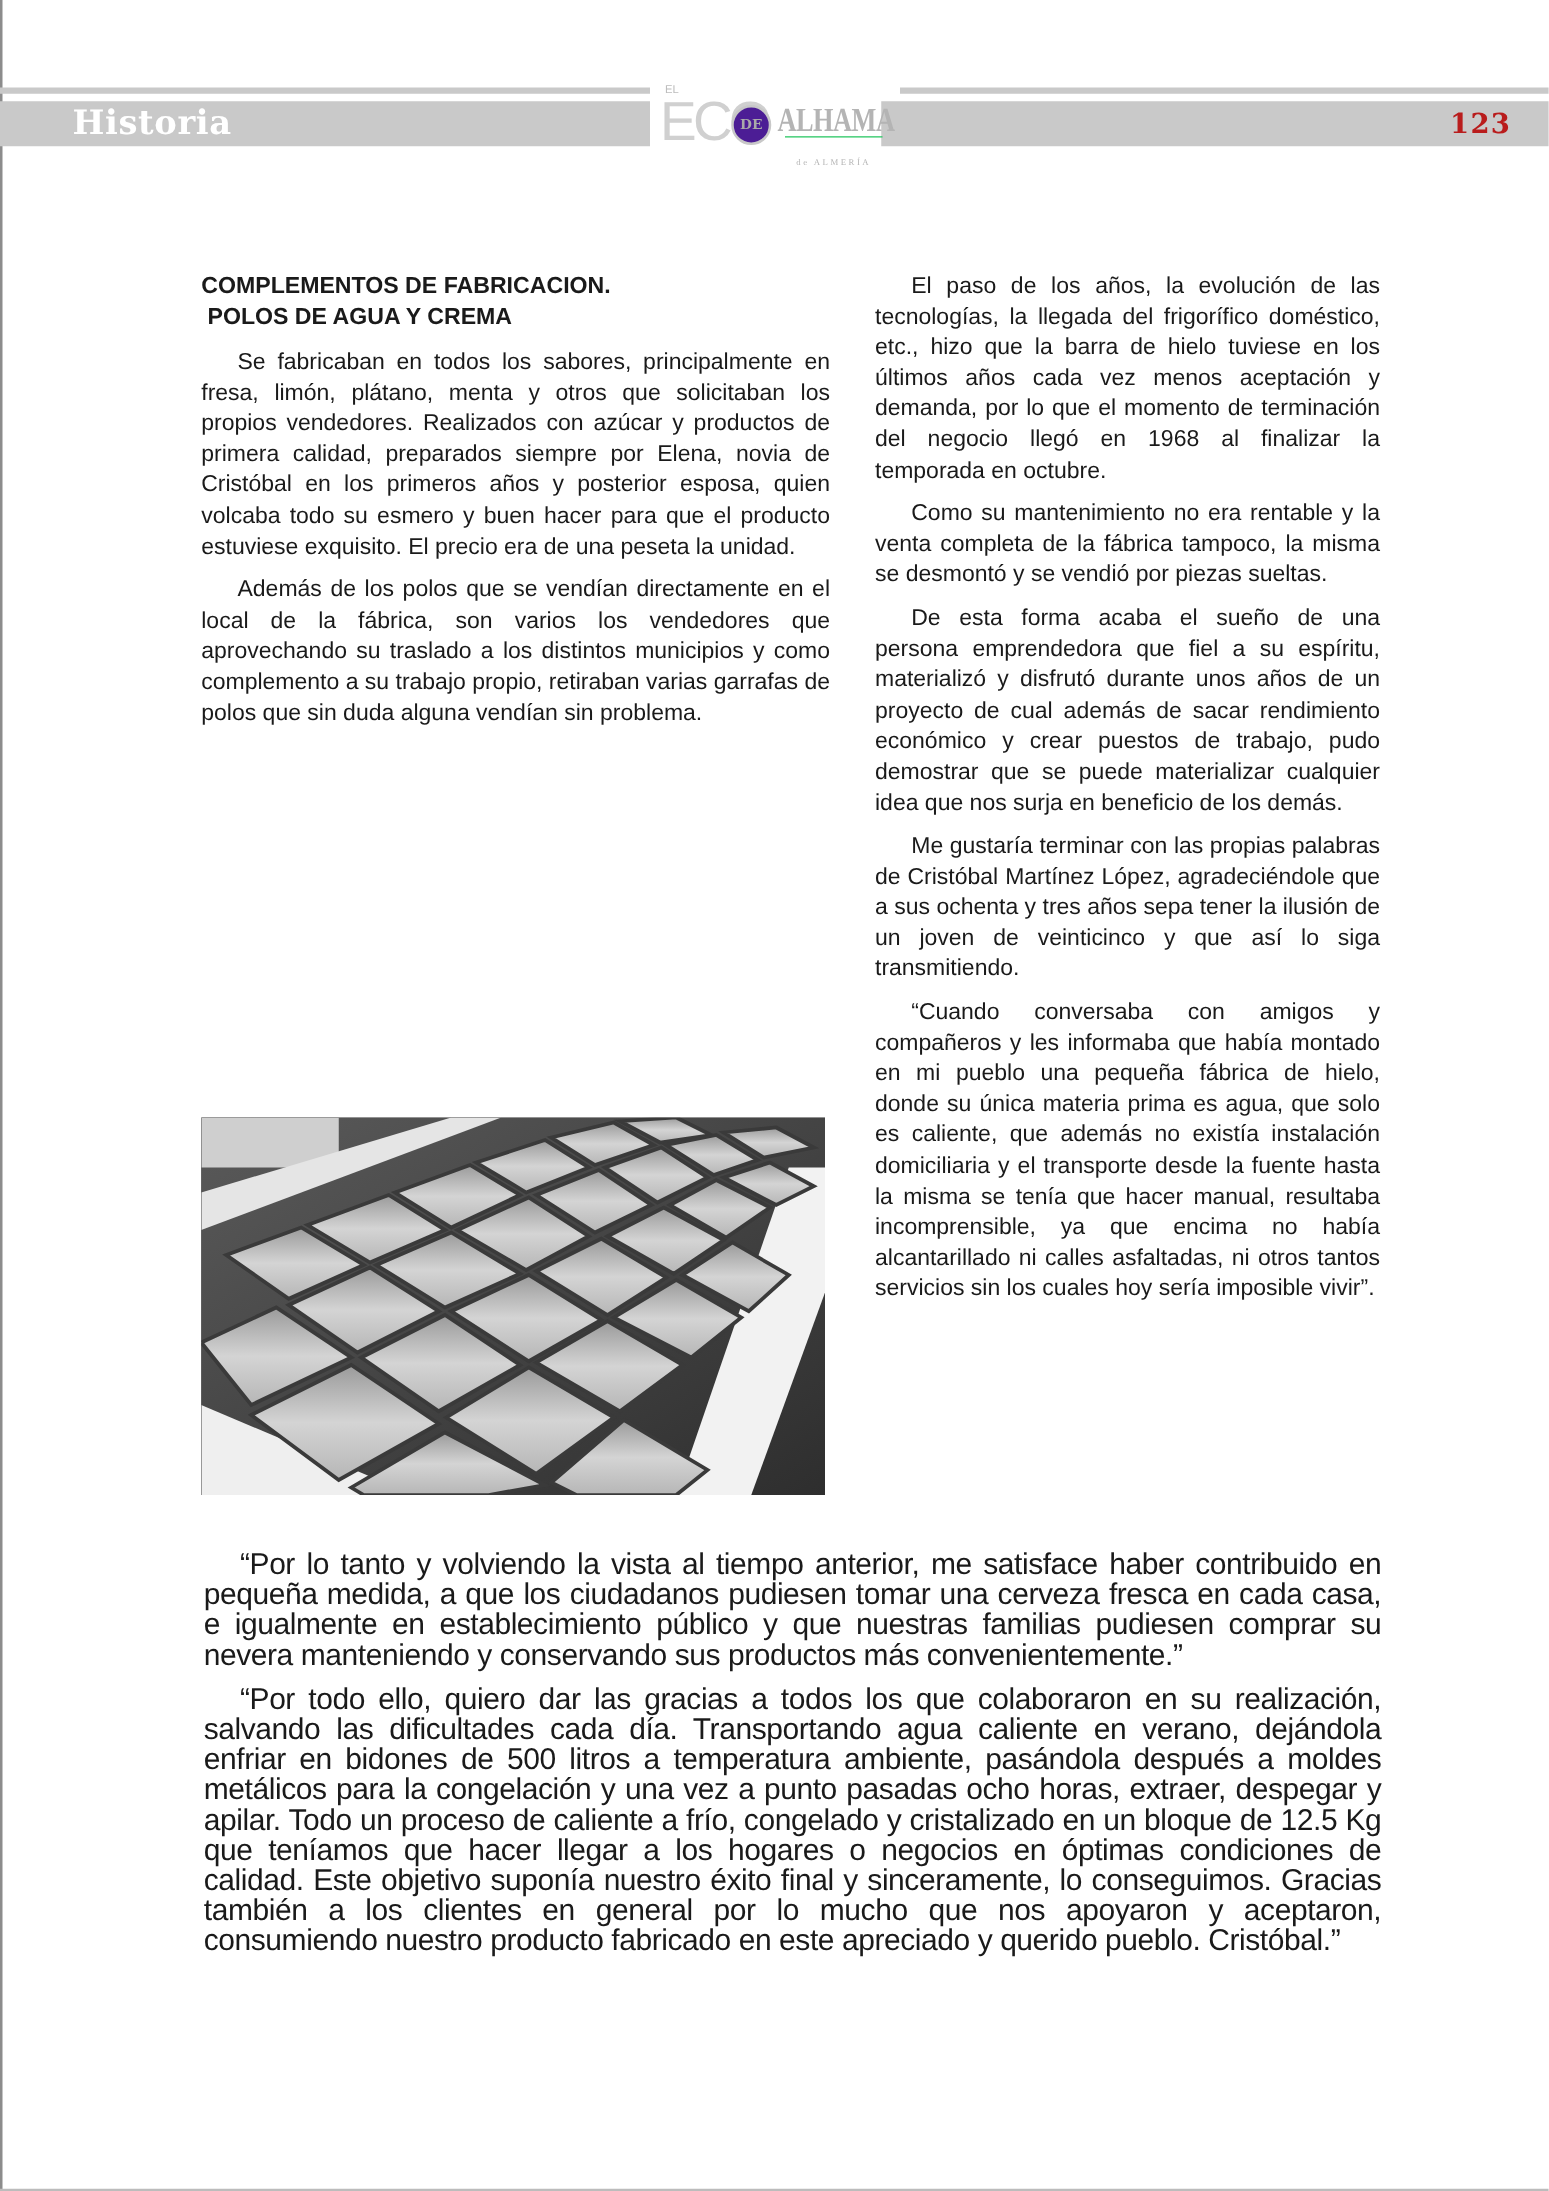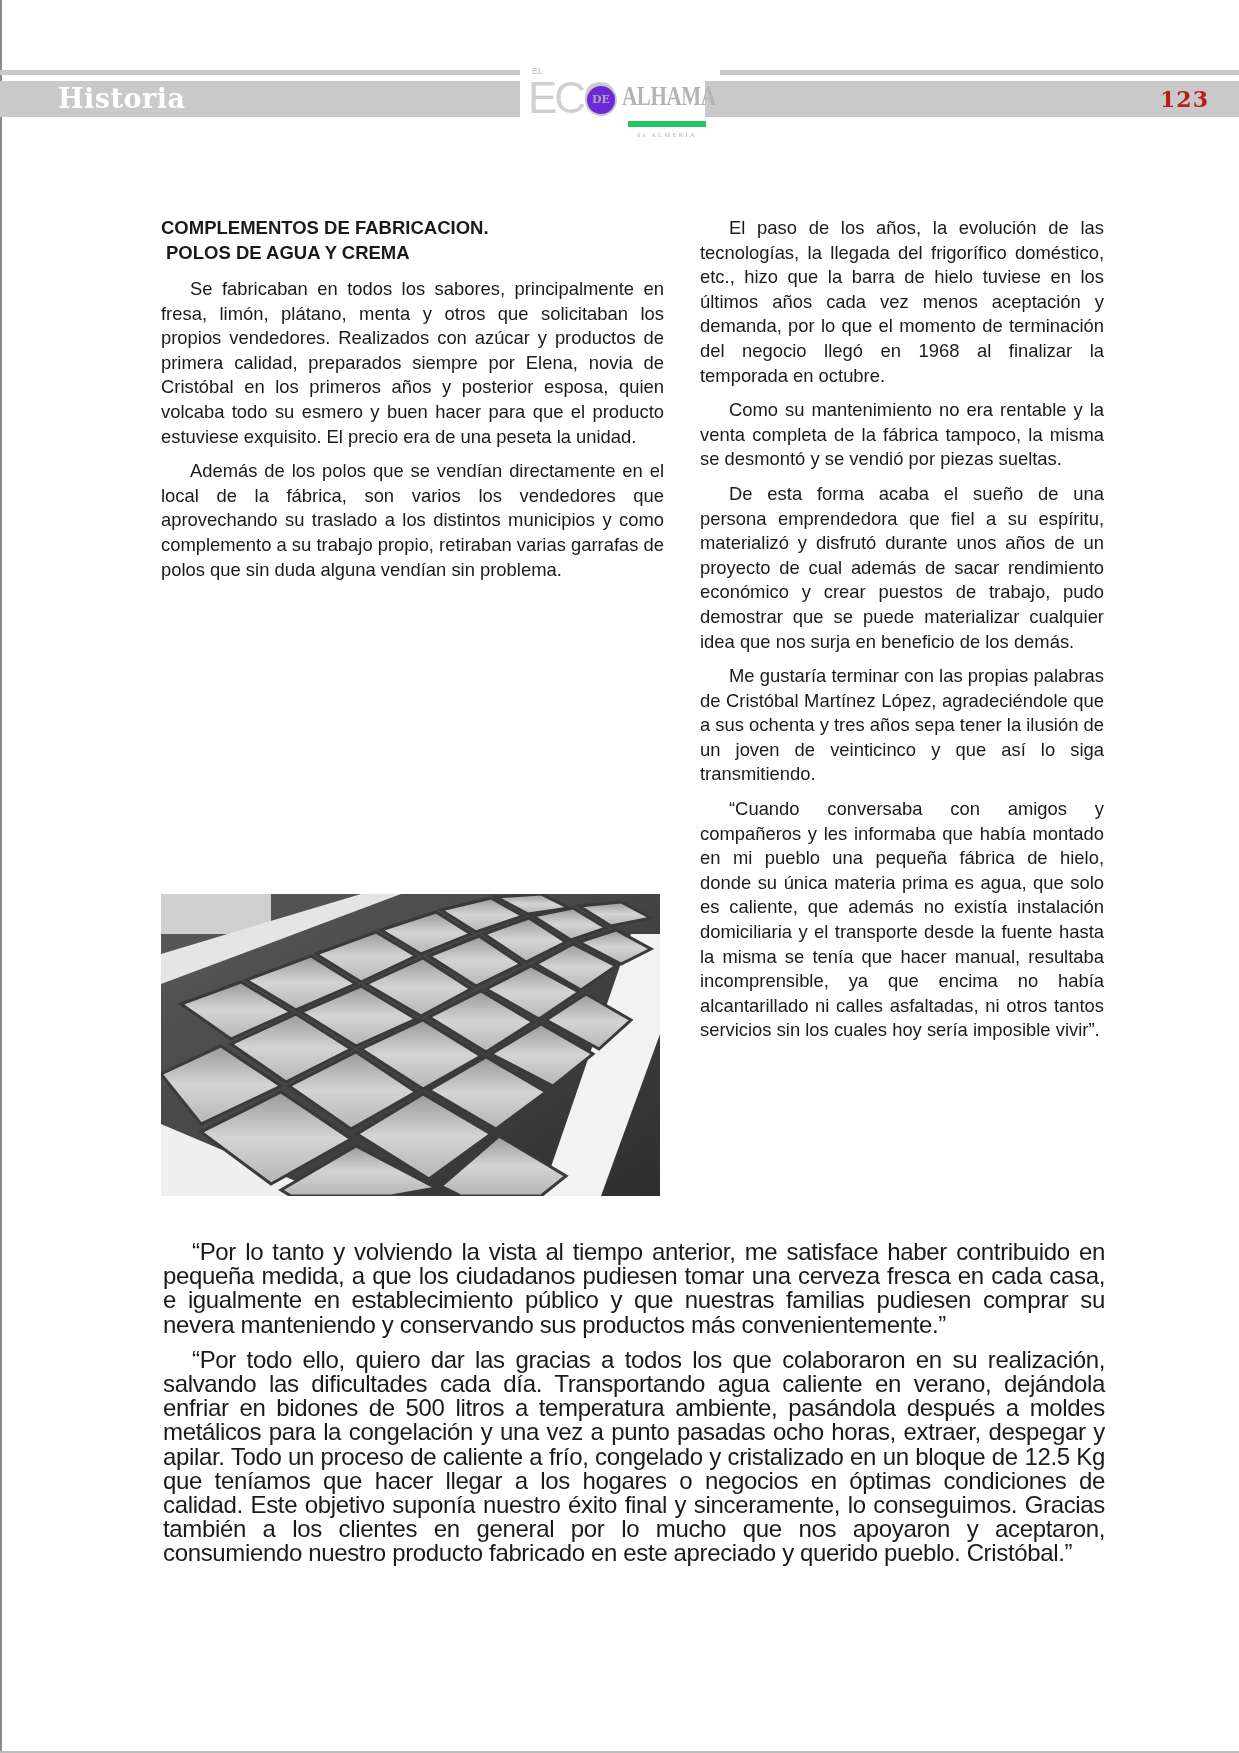--- a/index.html
+++ b/index.html
@@ -32,29 +32,29 @@
     }
     .logo { position: absolute; left: 528px; top: 66px; width: 180px; height: 56px; }
     .logo-el { position: absolute; left: 4px; top: 0; font-size: 9px; color: #bdbdbd; font-family: "Liberation Sans", sans-serif; }
     .logo-eco {
       position: absolute; left: 0; top: 10px; font-family: "Liberation Sans", sans-serif;
       font-size: 44px; color: #d0d0d0; line-height: 44px; font-weight: normal; letter-spacing: -3px;
     }
     .logo-de {
       position: absolute; left: 57px; top: 18px; width: 28px; height: 28px; border: 2px solid #c8c8c8; border-radius: 50%;
       font-family: "DejaVu Serif", serif; font-size: 11px; color: #a9a9a9; text-align: center; line-height: 28px; font-weight: bold;
-      background: #6d28d9;
+      background: #4c1d95;
     }
     .logo-alhama {
       position: absolute; left: 94px; top: 17px; font-family: "Liberation Serif", serif; font-weight: bold;
       font-size: 27px; color: #b4b4b4; letter-spacing: -0.5px; line-height: 26px; transform: scaleX(0.78); transform-origin: left;
     }
     .logo-almeria {
       position: absolute; left: 100px; top: 43px; font-family: "Liberation Serif", serif; font-size: 7px;
-      color: #b4b4b4; letter-spacing: 2px; border-top: 6px solid #22c55e; padding-top: 4px; width: 78px; text-align: center; margin-top: 12px;
+      color: #b4b4b4; letter-spacing: 2px; border-top: 1px solid #22c55e; padding-top: 16px; width: 78px; text-align: center;
     }
     
     .col { position: absolute; font-size: 18.4px; line-height: 24.6px; text-align: justify; }
     .col-left { left: 161px; top: 216px; width: 503px; }
     .col-right { left: 700px; top: 216px; width: 404px; }
     .heading { font-weight: bold; font-size: 18.5px; line-height: 24.5px; margin: 0 0 12px 0; text-align: left; color: #1a1a1a; }
     .heading span { display: block; }
     .para { margin: 0 0 10px 0; text-indent: 29px; }
     .photo {
       position: absolute; left: 161px; top: 894px; width: 499px; height: 302px; overflow: hidden; background: #3a3a3a;

